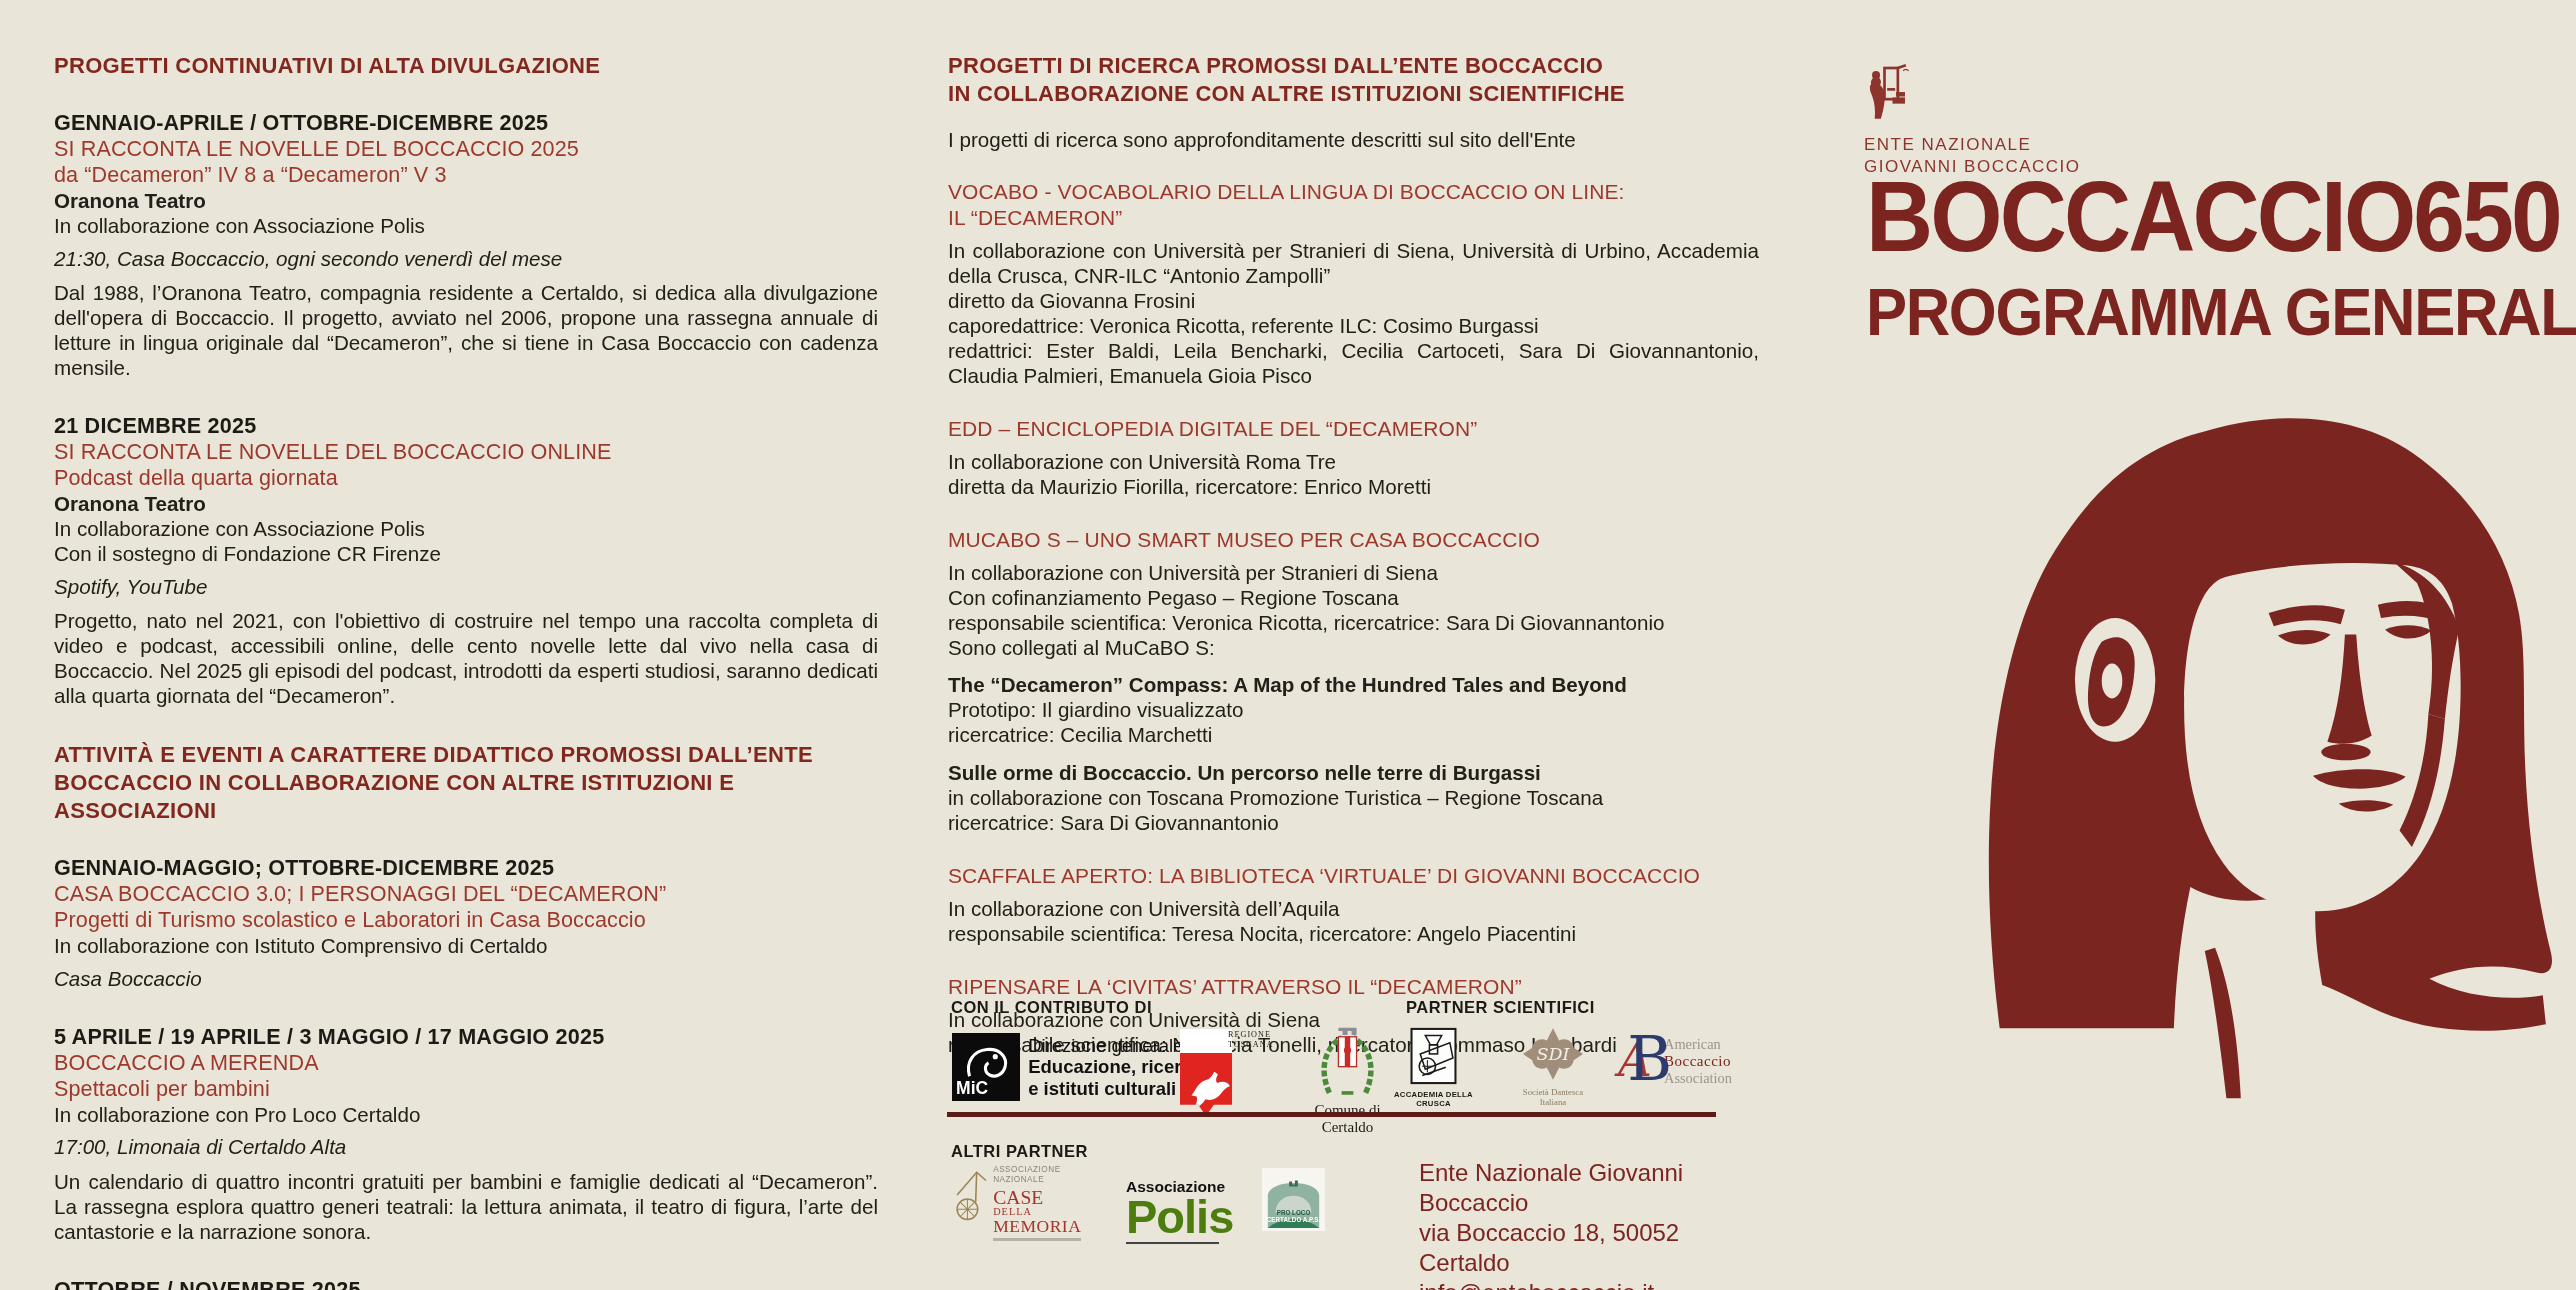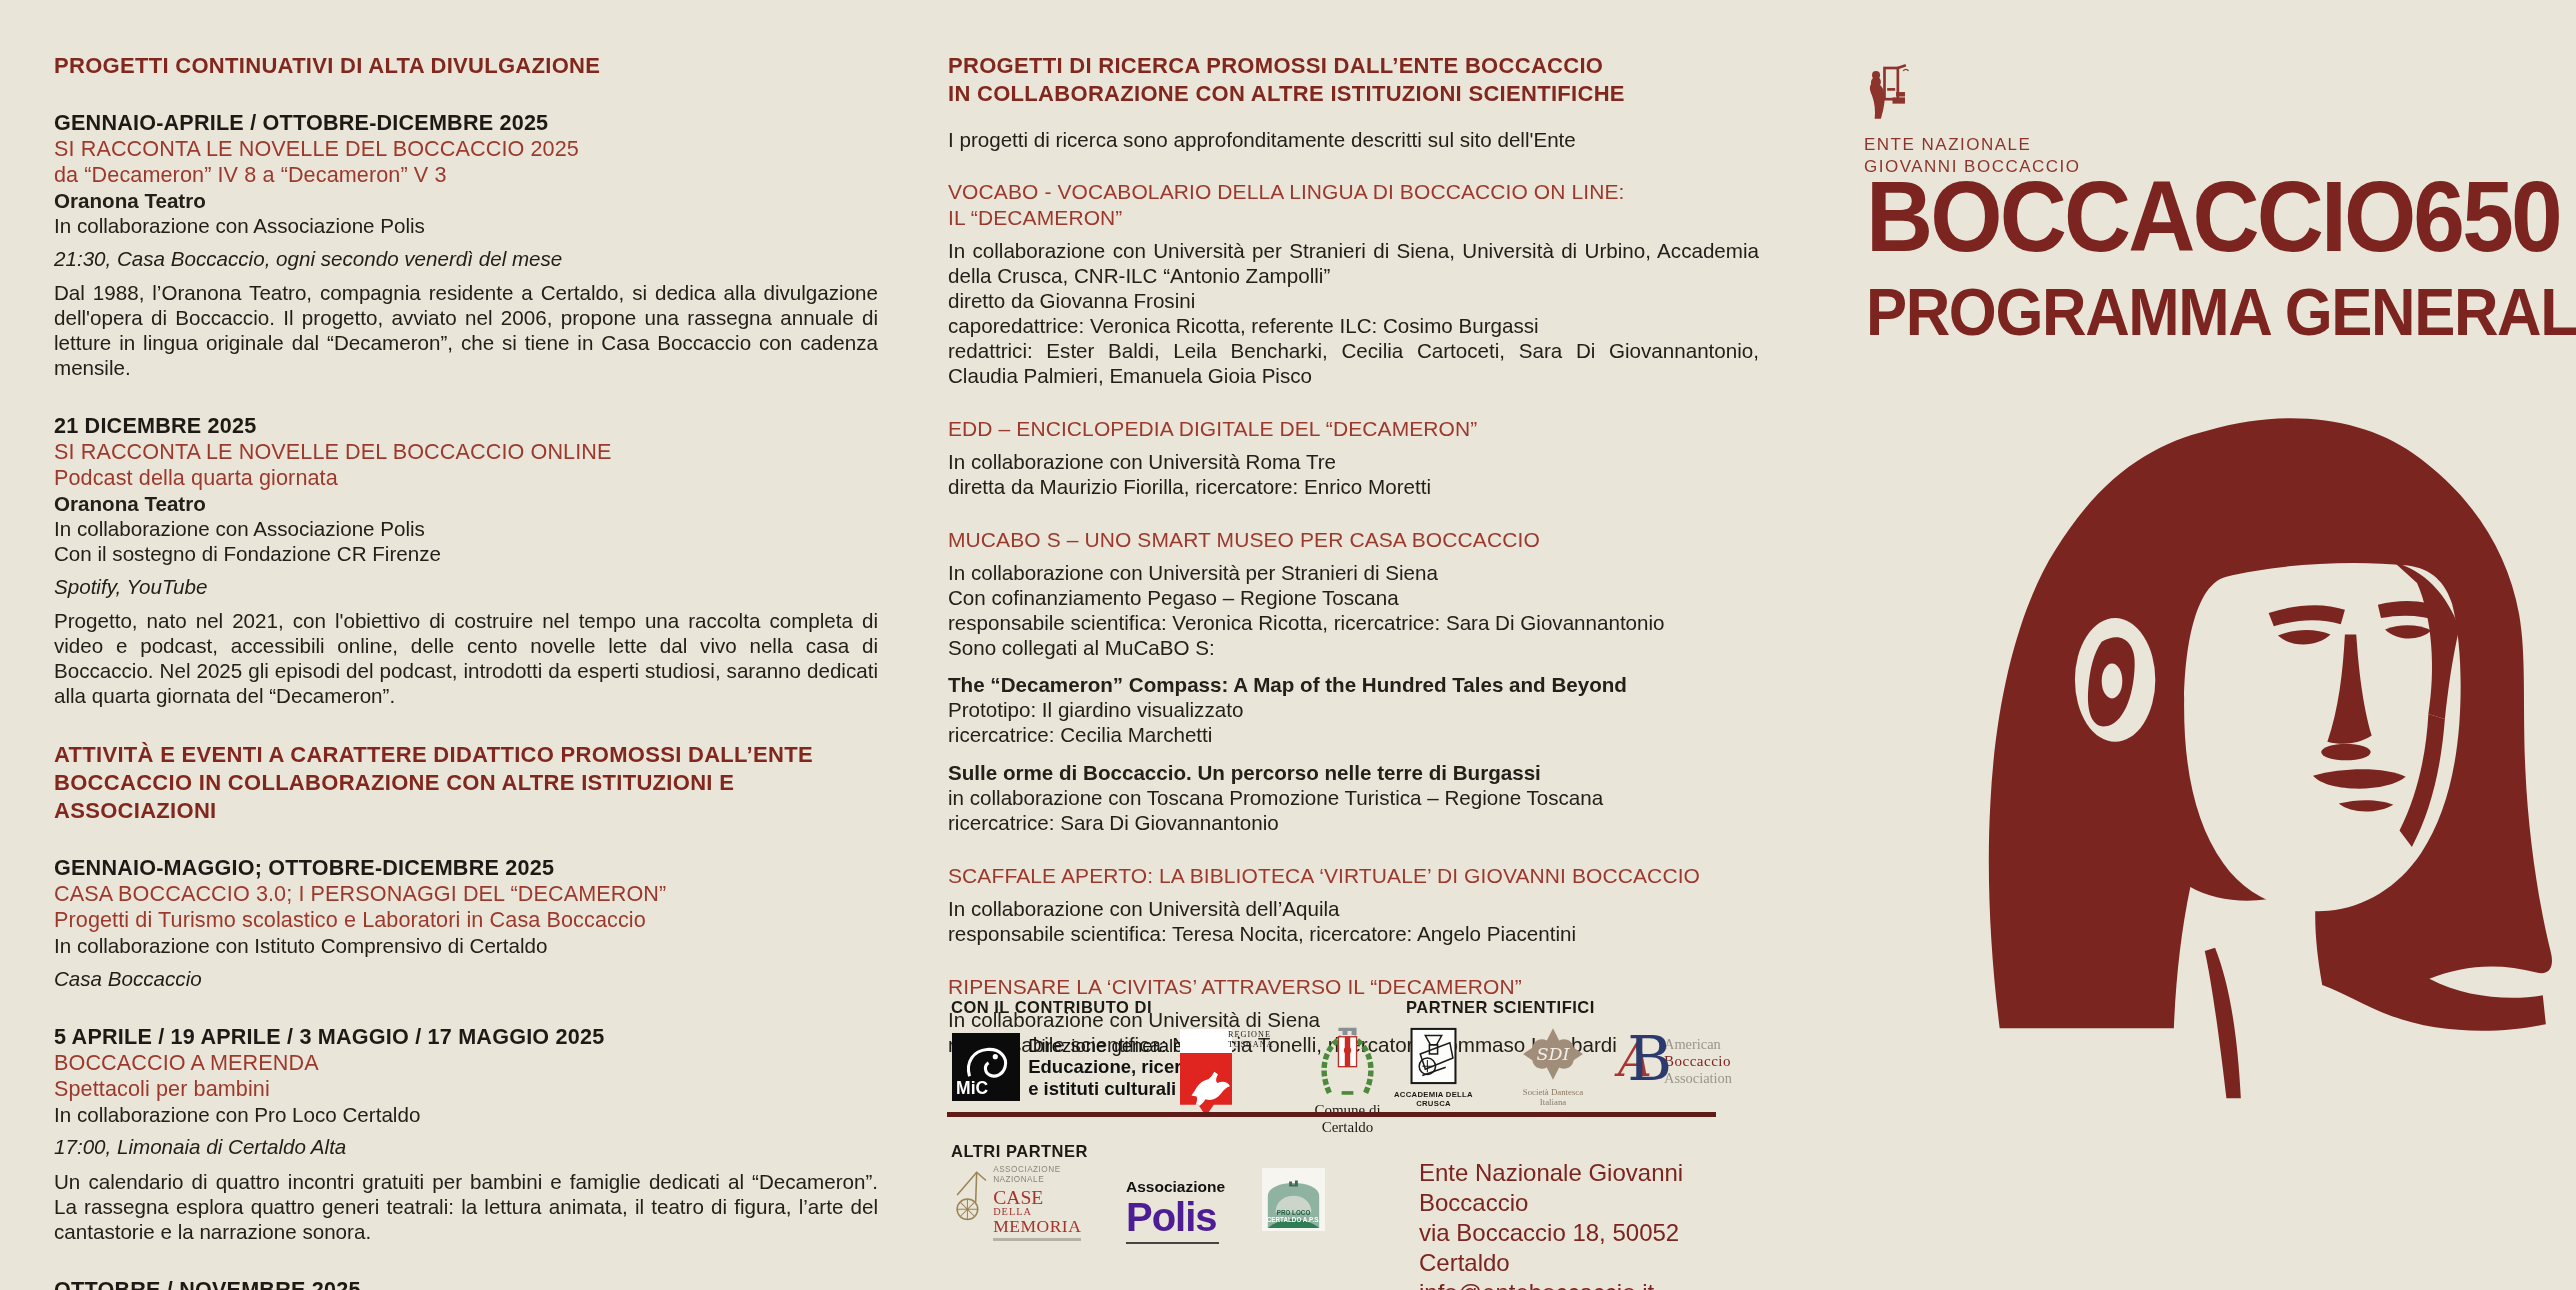--- a/index.html
+++ b/index.html
@@ -58,21 +58,21 @@
   .aba-mono .B{position:absolute;left:9.3px;top:0;font-family:"DejaVu Serif",serif;
     font-size:61px;color:#2c3a6e;}
   .aba-l1,.aba-l3{font-family:"Liberation Serif",serif;font-size:14.4px;color:#9a968c;line-height:17px;}
   .aba-l2{font-family:"Liberation Serif",serif;font-size:15px;color:#7c241f;letter-spacing:0.5px;line-height:17.5px;}
 
   .cdm-top{font-size:8.2px;letter-spacing:0.5px;color:#8a8478;line-height:9.8px;}
   .cdm-red{font-family:"Liberation Serif",serif;color:#a5342c;line-height:1;}
   .graybar{height:2.6px;background:#b7b2a5;margin-top:3.1px;}
 
   .polis-top{font-size:15.5px;font-weight:700;color:#111;line-height:15.5px;}
-  .polis-main{font-size:40px;font-weight:700;color:#4c1d95;line-height:44px;letter-spacing:-1px;}
+  .polis-main{font-size:47px;font-weight:700;color:#4d7c0f;line-height:44px;letter-spacing:-1px;}
 
   .addr{font-size:24px;line-height:30px;color:#7c241f;}
 
   
   .ente-text{font-size:17px;line-height:22px;letter-spacing:1.5px;color:#8d352c;}
   .btitle{
     font-size:101px;font-weight:700;color:#7c241f;letter-spacing:-3.1px;line-height:1;
     transform:scaleX(.92);transform-origin:left top;white-space:nowrap;
   }
   .bsub{

